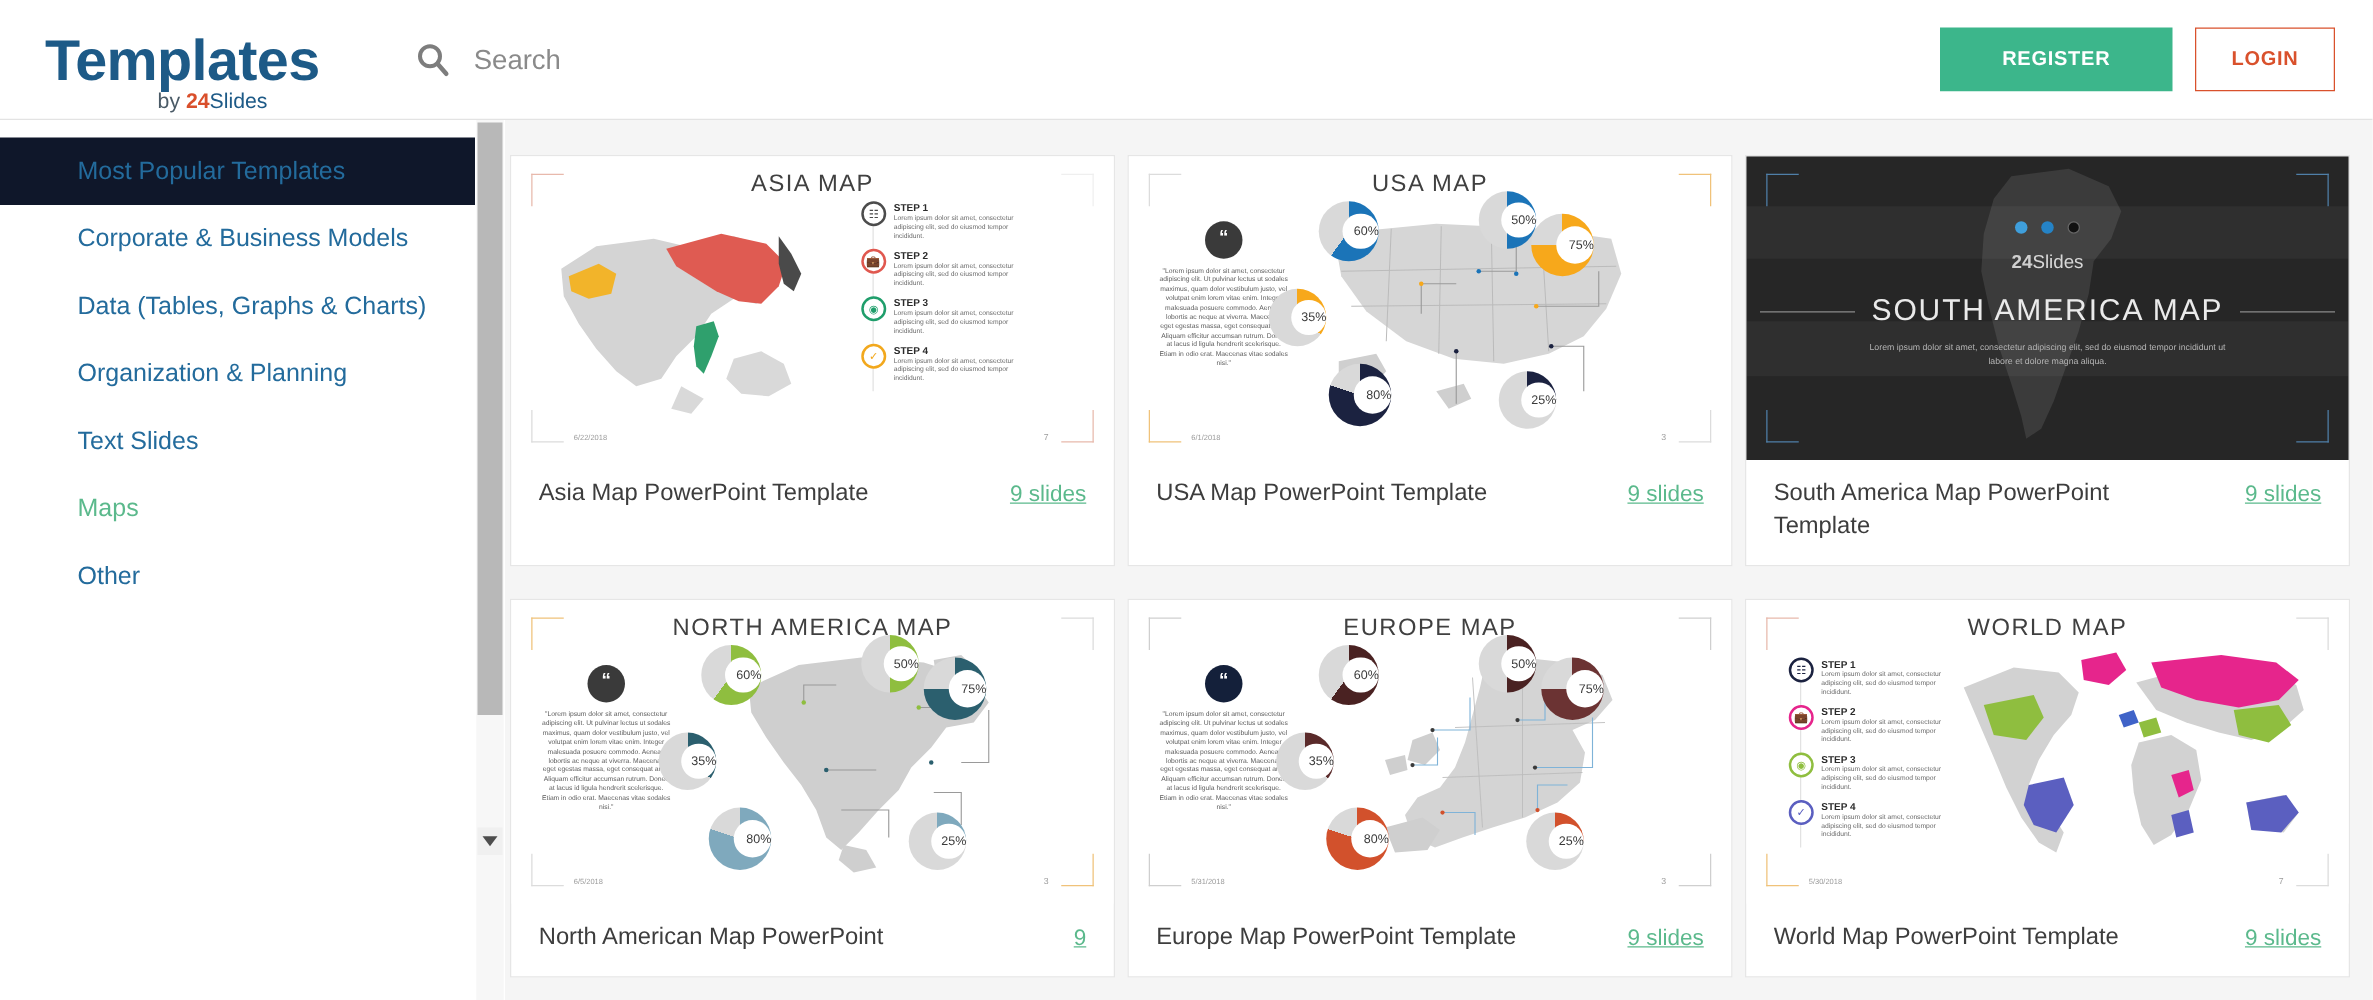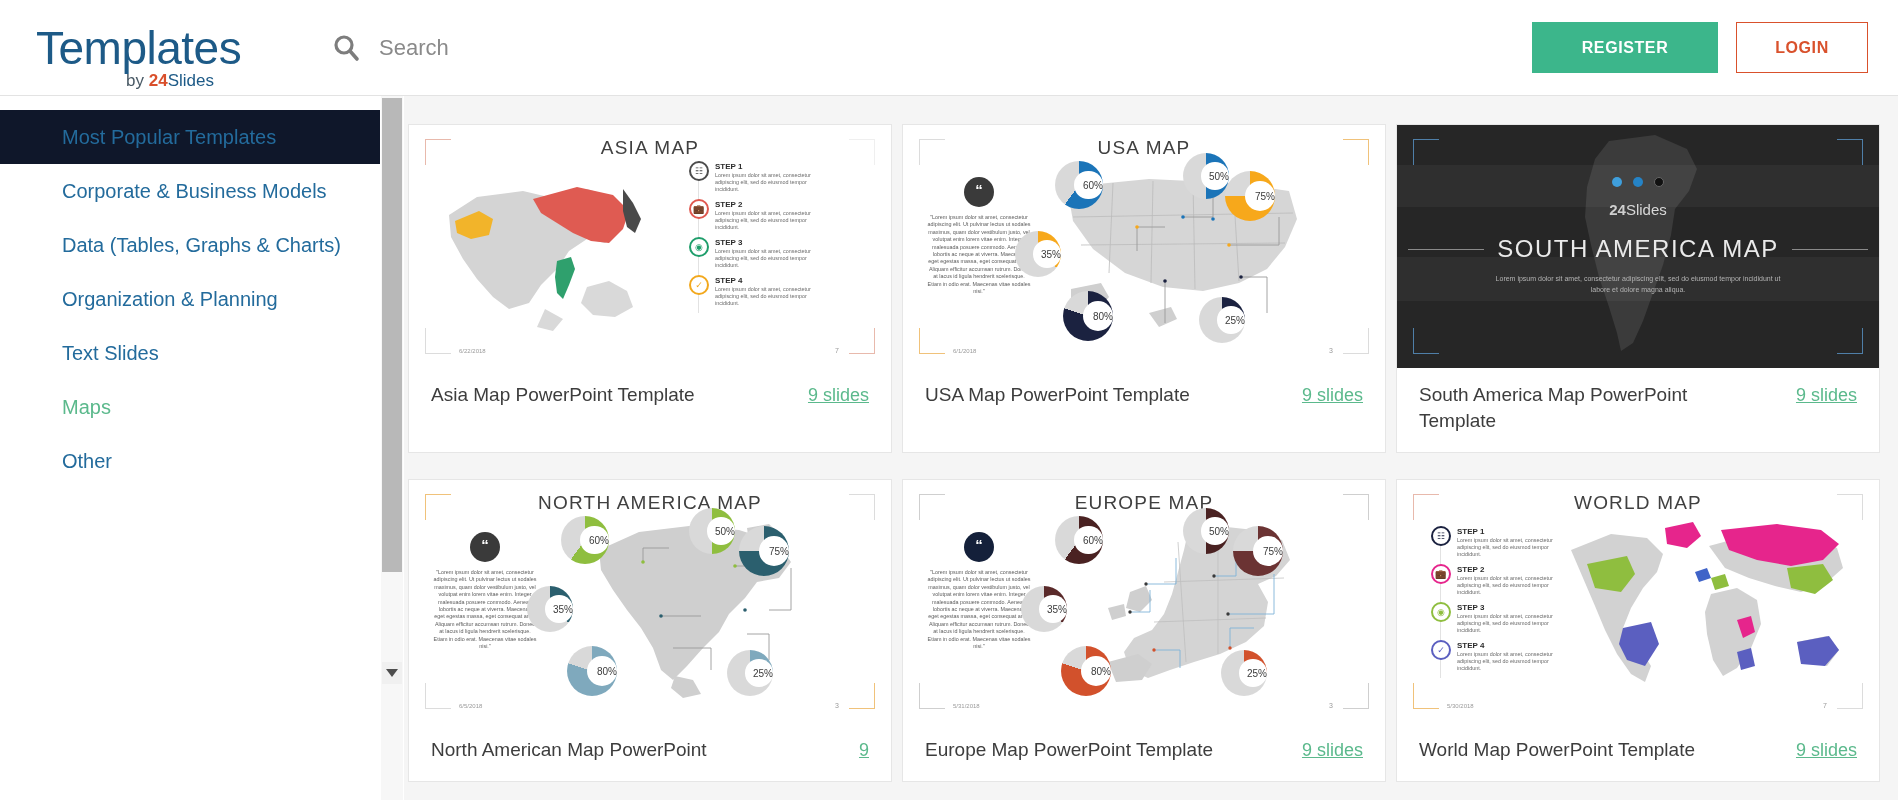--- a/index.html
+++ b/index.html
@@ -15,21 +15,21 @@
   .header {
     position: absolute; top: 0; left: 0;
     width: 1898px; height: 96px;
     background: #ffffff;
     border-bottom: 1px solid #e3e3e3;
     display: flex; align-items: center;
   }
   .brand { margin-left: 36px; width: 230px; position: relative; }
   .brand-title {
     font-size: 46px; color: #1d5a87; letter-spacing: -0.5px;
-    font-weight: 400; line-height: 48px;
+    font-weight: 700; line-height: 48px;
   }
   .brand-sub {
     position: absolute; right: 52px; top: 47px;
     font-size: 17px; color: #4a5a66;
   }
   .brand-sub .b24 { color: #d94f2b; font-weight: 700; }
   .brand-sub .bslides { color: #1d5a87; }
 
   .search-wrap {
     display: flex; align-items: center; margin-left: 65px; gap: 18px;
@@ -49,21 +49,21 @@
   .btn-register {
     background: #3cb68b; color: #fff;
     border: none; cursor: pointer;
     width: 186px; height: 51px;
     font-size: 16px; font-weight: 700; letter-spacing: 0.6px;
     font-family: "Liberation Sans", sans-serif;
   }
   .btn-login {
     background: #fff; color: #d9512c;
     border: 1.6px solid #d9512c; cursor: pointer;
-    width: 132px; height: 51px;
+    width: 112px; height: 51px;
     font-size: 16px; font-weight: 700; letter-spacing: 0.6px;
     font-family: "Liberation Sans", sans-serif;
   }
 
   
   .body-wrap { position: absolute; top: 96px; left: 0; width: 1898px; height: 704px; }
 
   
   .sidebar {
     position: absolute; left: 0; top: 0; width: 380px; height: 704px;

